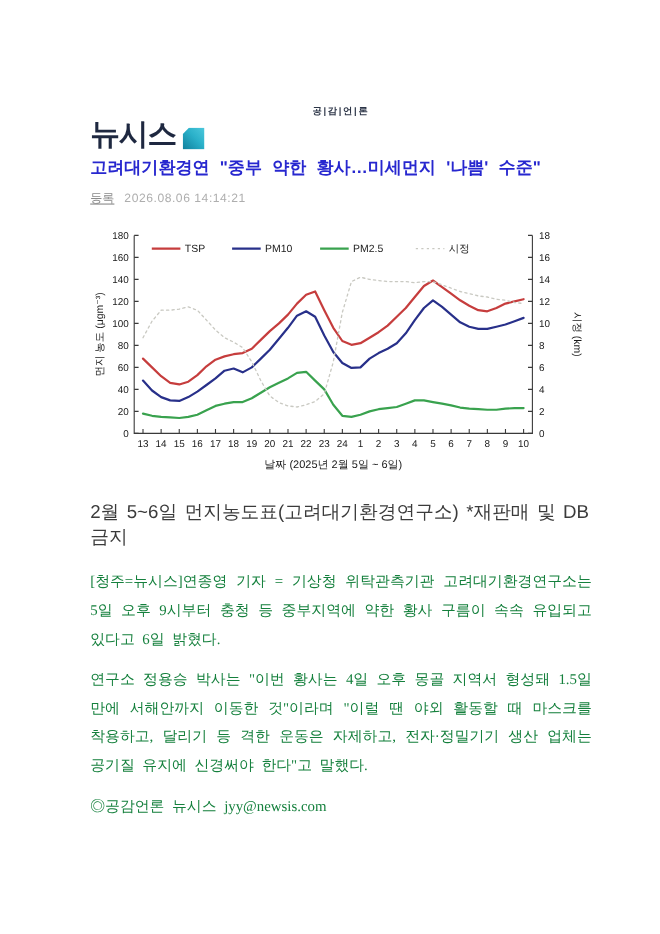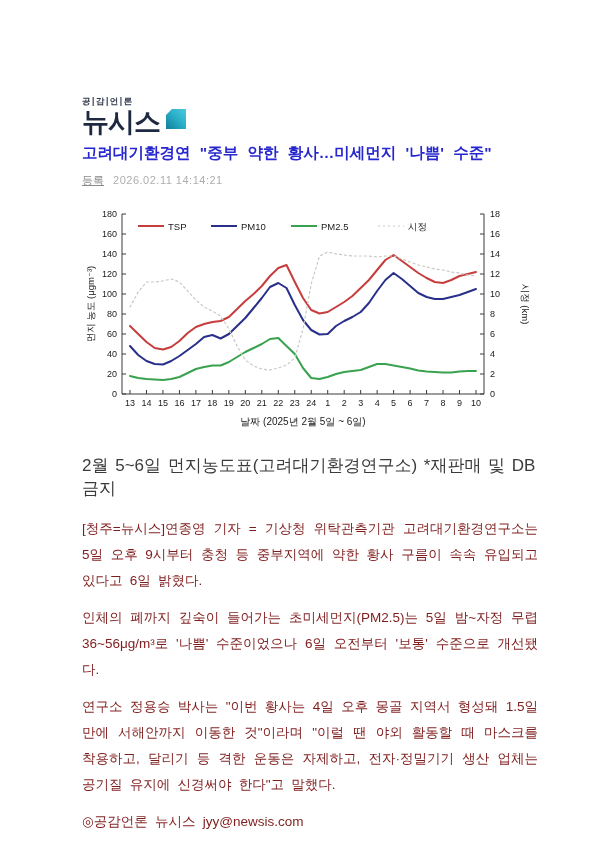--- a/index.html
+++ b/index.html
@@ -5,23 +5,23 @@
   html,body{margin:0;padding:0;}
   body{
     width:600px;height:849px;overflow:hidden;background:#ffffff;
     font-family:"Liberation Sans","DejaVu Sans",sans-serif;
     -webkit-font-smoothing:antialiased;
   }
   .content{padding:96px 62px 0 82px;}
   
   .masthead{display:block;}
   .slogan{
-    font-size:8.5px;font-weight:bold;color:#2c3547;letter-spacing:1.5px;
+    font-size:8.5px;font-weight:bold;color:#2c3547;letter-spacing:1.5px;text-align:center;
   }
-  .logo-row{display:flex;align-items:flex-start;margin-top:1px;}
+  .logo-row{display:flex;align-items:flex-end;margin-top:1px;}
   .logo-text{
     font-size:27px;font-weight:800;color:#1e2840;letter-spacing:-1px;line-height:1;
   }
   .logo-mark{
     width:20px;height:20px;margin-left:6px;display:inline-block;
     background:linear-gradient(225deg,#4cc8dc 0%,#2ab0c9 45%,#0f7f9c 100%);
     clip-path:polygon(30% 0,100% 0,100% 100%,0 100%,0 30%);
   }
   
   .headline{
@@ -34,22 +34,22 @@
   
   .chart-figure{margin:14px 0 0 0;padding:0;}
   #chart{display:block;margin-left:2px;}
   #chart text{font-family:"Liberation Sans","DejaVu Sans",sans-serif;}
   .caption{
     margin-top:12px;font-size:17px;color:#3b3b3b;word-spacing:2px;
   }
   
   .body{margin-top:16px;}
   .body p{
-    margin:0 0 11px 0;font-size:13.5px;color:#7f1d1d;line-height:26px;
-    text-align:justify;word-spacing:3.5px;
+    margin:0 0 11px 0;font-size:13.5px;color:#15803d;line-height:26px;
+    text-align:justify;word-spacing:3.5px;font-family:Liberation Serif, serif;
   }
   .body p.byline{margin-bottom:0;text-align:left;}
 </style>
 </head>
 <body>
 
 <div class="page">
   <div class="content">
 
     <header class="masthead">
@@ -57,21 +57,21 @@
       <div class="logo-row">
         <span class="logo-text">뉴시스</span>
         <span class="logo-mark"></span>
       </div>
     </header>
 
     <h1 class="headline">고려대기환경연 "중부 약한 황사…미세먼지 '나쁨' 수준"</h1>
 
     <div class="meta">
       <span class="meta-label">등록</span>
-      <span class="meta-date">2026.02.11 14:14:21</span>
+      <span class="meta-date">2026.08.06 14:14:21</span>
     </div>
 
     <figure class="chart-figure">
       <svg id="chart" width="445" height="240" viewBox="0 0 445 240">
           <path d="M38 12V192H400V12" stroke="#3a3a3a" fill="none" stroke-width="1"></path>
           <line x1="38" y1="192" x2="42" y2="192" stroke="#3a3a3a"></line>
           <text x="33" y="195" text-anchor="end" font-size="9" fill="#1a1a1a">0</text>
           <line x1="38" y1="172" x2="42" y2="172" stroke="#3a3a3a"></line>
           <text x="33" y="175" text-anchor="end" font-size="9" fill="#1a1a1a">20</text>
           <line x1="38" y1="152" x2="42" y2="152" stroke="#3a3a3a"></line>
@@ -168,19 +168,18 @@
           <line x1="207" y1="24" x2="233" y2="24" stroke="#39a24e" stroke-width="2"></line>
           <text x="237" y="27.5" text-anchor="start" font-size="9.5" fill="#1a1a1a">PM2.5</text>
           <line x1="294" y1="24" x2="320" y2="24" stroke="#c9c9c2" stroke-width="1.2" stroke-dasharray="2 3"></line>
           <text x="324" y="27.5" text-anchor="start" font-size="9.5" fill="#1a1a1a">시정</text>
         </svg>
       <figcaption class="caption">2월 5~6일 먼지농도표(고려대기환경연구소) *재판매 및 DB 금지</figcaption>
     </figure>
 
     <div class="body">
       <p>[청주=뉴시스]연종영 기자 = 기상청 위탁관측기관 고려대기환경연구소는 5일 오후 9시부터 충청 등 중부지역에 약한 황사 구름이 속속 유입되고 있다고 6일 밝혔다.</p>
-      <p>인체의 폐까지 깊숙이 들어가는 초미세먼지(PM2.5)는 5일 밤~자정 무렵 36~56μg/m³로 '나쁨' 수준이었으나 6일 오전부터 '보통' 수준으로 개선됐다.</p>
       <p>연구소 정용승 박사는 "이번 황사는 4일 오후 몽골 지역서 형성돼 1.5일 만에 서해안까지 이동한 것"이라며 "이럴 땐 야외 활동할 때 마스크를 착용하고, 달리기 등 격한 운동은 자제하고, 전자·정밀기기 생산 업체는 공기질 유지에 신경써야 한다"고 말했다.</p>
       <p class="byline">◎공감언론 뉴시스 jyy@newsis.com</p>
     </div>
 
   </div>
 </div>
 
 </body></html>

